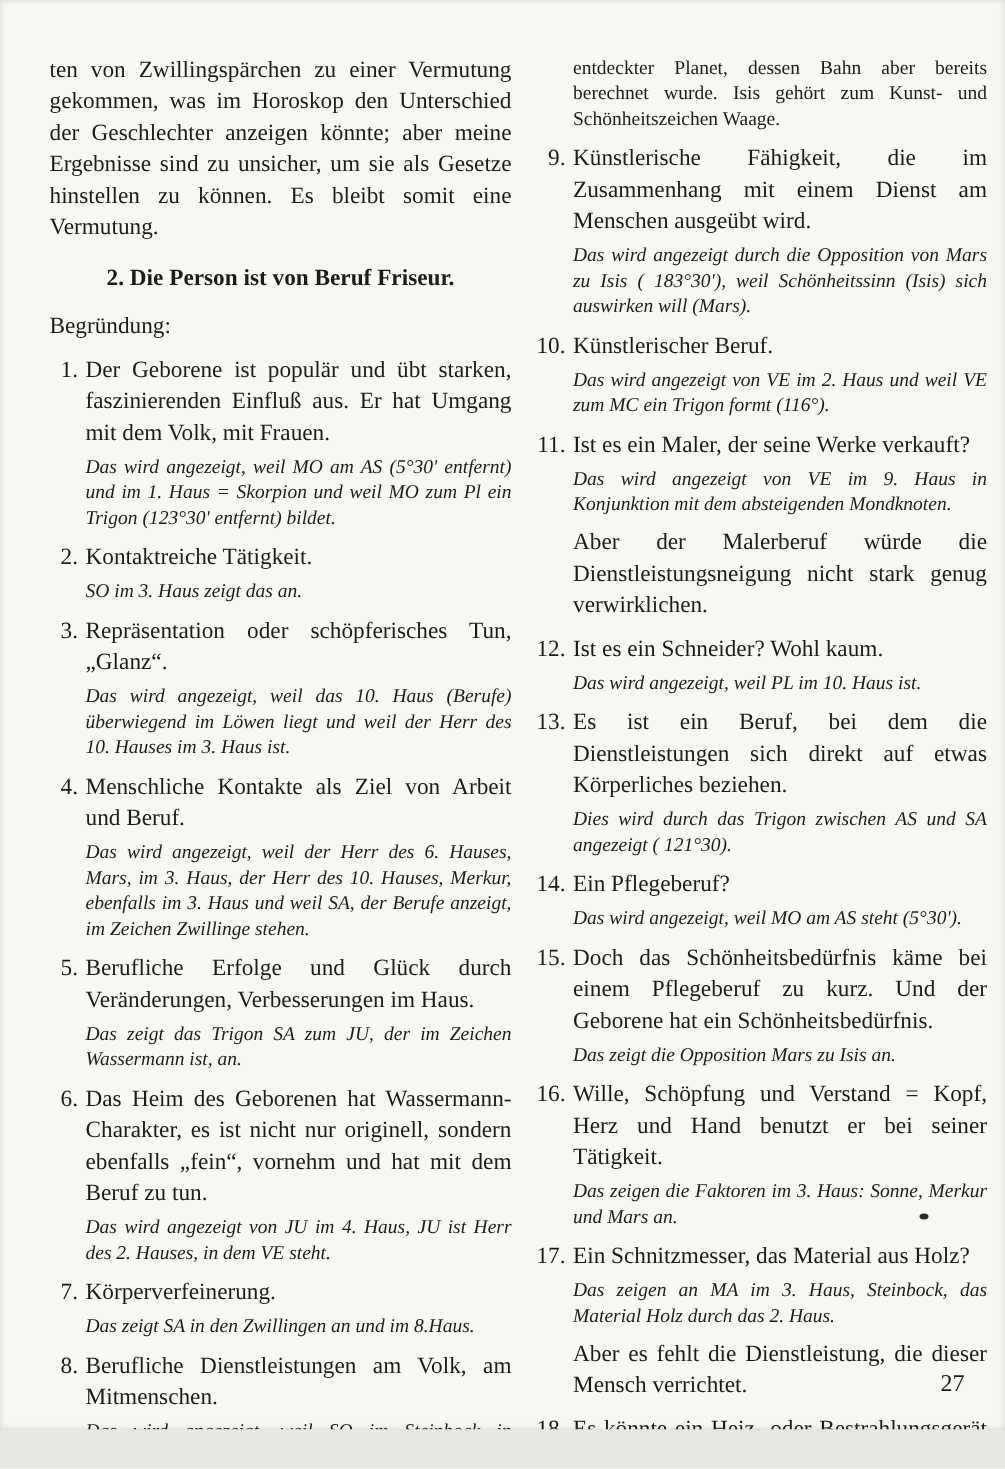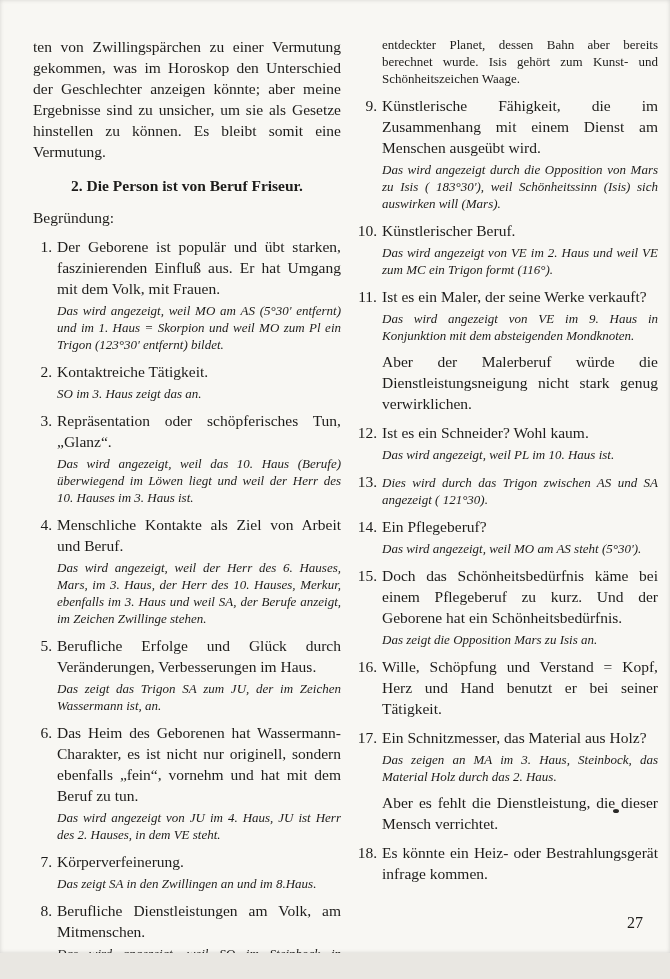--- a/index.html
+++ b/index.html
@@ -206,20 +206,21 @@
       <span class="num">12.</span>
       <div class="content">
         <p class="text">Ist es ein Schneider?  Wohl kaum.</p>
         <p class="rationale">Das wird angezeigt, weil PL im 10. Haus ist.</p>
       </div>
     </div>
 
     <div class="item">
       <span class="num">13.</span>
       <div class="content">
+        <p class="text">Es ist ein Beruf, bei dem die Dienstleistungen sich direkt auf etwas Körperliches beziehen.</p>
         <p class="rationale">Dies wird durch das Trigon zwischen AS und SA angezeigt ( 121°30).</p>
       </div>
     </div>
 
     <div class="item">
       <span class="num">14.</span>
       <div class="content">
         <p class="text">Ein Pflegeberuf?</p>
         <p class="rationale">Das wird angezeigt, weil MO am AS steht (5°30').</p>
       </div>
@@ -230,20 +231,21 @@
       <div class="content">
         <p class="text">Doch das Schönheitsbedürfnis käme bei einem Pflegeberuf zu kurz. Und der Geborene hat ein Schönheitsbedürfnis.</p>
         <p class="rationale">Das zeigt die Opposition Mars zu Isis an.</p>
       </div>
     </div>
 
     <div class="item">
       <span class="num">16.</span>
       <div class="content">
         <p class="text">Wille, Schöpfung und Verstand = Kopf, Herz und Hand benutzt er bei seiner Tätigkeit.</p>
+        <p class="rationale">Das zeigen die Faktoren im 3. Haus: Sonne, Merkur und Mars an.</p>
       </div>
     </div>
 
     <div class="item">
       <span class="num">17.</span>
       <div class="content">
         <p class="text">Ein Schnitzmesser, das Material aus Holz?</p>
         <p class="rationale">Das zeigen an MA im 3. Haus, Steinbock, das Material Holz durch das 2. Haus.</p>
         <p class="note">Aber es fehlt die Dienstleistung, die dieser Mensch verrichtet.</p>
       </div>

